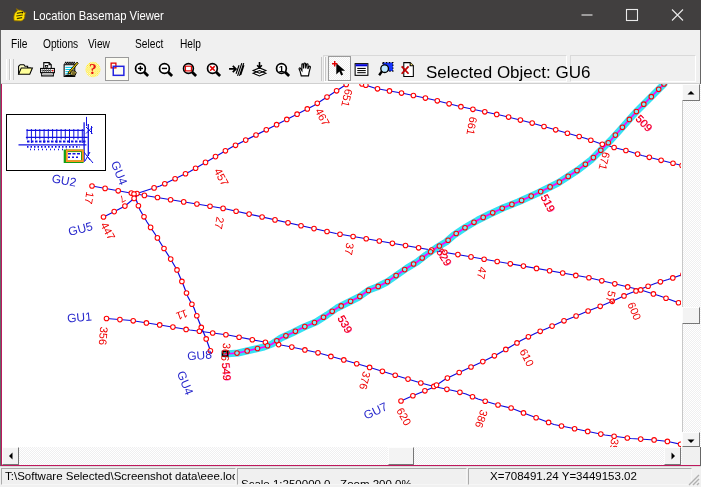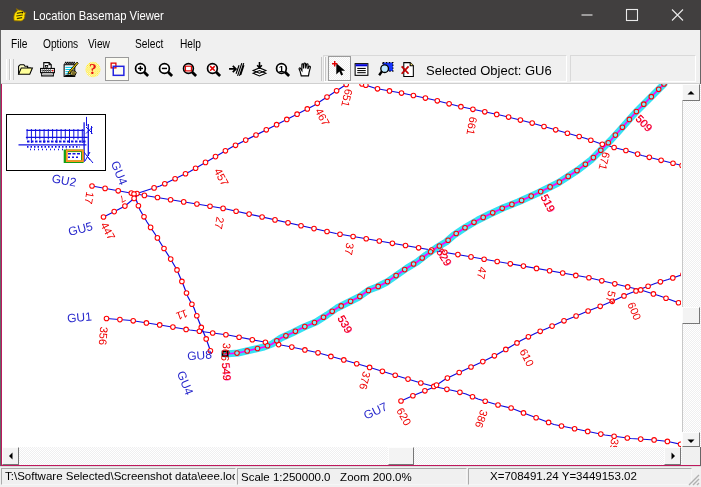--- a/index.html
+++ b/index.html
@@ -241,21 +241,21 @@
         <pattern id="ychk" width="2" height="2" patternUnits="userSpaceOnUse">
           <rect width="2" height="2" fill="#fff"></rect>
           <rect width="1" height="1" fill="#ffe400"></rect>
           <rect x="1" y="1" width="1" height="1" fill="#ffe400"></rect>
         </pattern>
       </defs>
       <path d="M4.5,1.5 L10.5,1.5 L13.5,4.5 L13.5,14.5 L4.5,14.5 Z" fill="#fff" stroke="#000"></path>
 <path d="M10.5,1.5 L10.5,4.5 L13.5,4.5" fill="#f8e060" stroke="#000"></path>
 <path d="M2.5,5 L9,12 M9,5 L2.5,12" stroke="#c00000" stroke-width="1.7"></path>
     </svg>
-<div style="position:absolute;left:426px;top:63px;font-size:13px;color:#000">Selected Object: GU6</div>
+<div style="position:absolute;left:426px;top:63px;font-size:17px;color:#000">Selected Object: GU6</div>
 <div style="position:absolute;left:2px;top:84px;width:680px;height:363px;background:#fff"></div>
 <svg width="701" height="487" style="position:absolute;left:0;top:0">
 <defs>
         <clipPath id="map">
           <rect x="2" y="84" width="679" height="363"></rect>
         </clipPath>
       </defs>
 <g clip-path="url(#map)" font-family="Liberation Sans, sans-serif">
 <polyline points="92.0,186.0 136.0,194.0 224.0,208.5 336.0,233.5 466.0,256.0 588.0,277.5 641.0,290.0 660.0,296.0 682.0,304.0" fill="none" stroke="#0b0be0" stroke-width="1.2"></polyline>
 <polyline points="137.0,193.5 160.0,186.0 190.0,171.5 232.0,147.0 274.0,126.0 314.0,105.5 347.0,84.0" fill="none" stroke="#0b0be0" stroke-width="1.2"></polyline>
@@ -592,17 +592,17 @@
 <div style="position:absolute;left:2px;top:447px;width:17px;height:18px;background:#f3f3f3;border-top:1px solid #fdfdfd;border-left:1px solid #fdfdfd;border-right:1.5px solid #777;border-bottom:1.5px solid #777;box-sizing:border-box;text-align:center"><svg width="16" height="16" viewBox="0 0 16 16">
         <path d="M9.5,4.5 L9.5,11.5 L6,8 Z" fill="#000"></path>
       </svg></div>
 <div style="position:absolute;left:388px;top:447px;width:26px;height:18px;background:#f3f3f3;border-top:1px solid #fdfdfd;border-left:1px solid #fdfdfd;border-right:1.5px solid #777;border-bottom:1.5px solid #777;box-sizing:border-box"></div>
 <div style="position:absolute;left:664px;top:447px;width:17px;height:18px;background:#f3f3f3;border-top:1px solid #fdfdfd;border-left:1px solid #fdfdfd;border-right:1.5px solid #777;border-bottom:1.5px solid #777;box-sizing:border-box;text-align:center"><svg width="16" height="16" viewBox="0 0 16 16">
         <path d="M6.5,4.5 L10,8 L6.5,11.5 Z" fill="#000"></path>
       </svg></div>
 <div style="position:absolute;left:682px;top:447px;width:18px;height:18px;background:#f0f0f0"></div>
 <div style="position:absolute;left:0;top:466px;width:701px;height:21px;background:#f0f0f0;border-top:1px solid #dcdcdc"></div>
 <div style="position:absolute;top:468px;height:17px;border:1px solid;border-color:#ababab #f6f6f6 #f6f6f6 #ababab;box-sizing:border-box;font-size:11.5px;color:#000;padding:1px 3px 0 3px;white-space:nowrap;overflow:hidden;left:1px;width:235px">T:\Software Selected\Screenshot data\eee.loc</div>
-<div style="position:absolute;top:468px;height:17px;border:1px solid;border-color:#ababab #f6f6f6 #f6f6f6 #ababab;box-sizing:border-box;font-size:11.5px;color:#000;padding:2px 3px 0 3px;white-space:nowrap;overflow:hidden;left:237px;width:230px">Scale 1:250000.0&nbsp;&nbsp;&nbsp;Zoom 200.0%</div>
+<div style="position:absolute;top:468px;height:17px;border:1px solid;border-color:#ababab #f6f6f6 #f6f6f6 #ababab;box-sizing:border-box;font-size:11.5px;color:#000;padding:9px 3px 0 3px;white-space:nowrap;overflow:hidden;left:237px;width:230px">Scale 1:250000.0&nbsp;&nbsp;&nbsp;Zoom 200.0%</div>
 <div style="position:absolute;top:468px;height:17px;border:1px solid;border-color:#ababab #f6f6f6 #f6f6f6 #ababab;box-sizing:border-box;font-size:11.5px;color:#000;padding:1px 3px 0 21px;white-space:nowrap;overflow:hidden;left:468px;width:224px">X=708491.24 Y=3449153.02</div>
 <svg style="position:absolute;left:688px;top:474px" width="12" height="12">
       <path d="M11,1 L1,11 M11,5 L5,11 M11,9 L9,11" stroke="#b0b0b0" stroke-width="1.4"></path>
     </svg>
 </div>
 </body></html>

